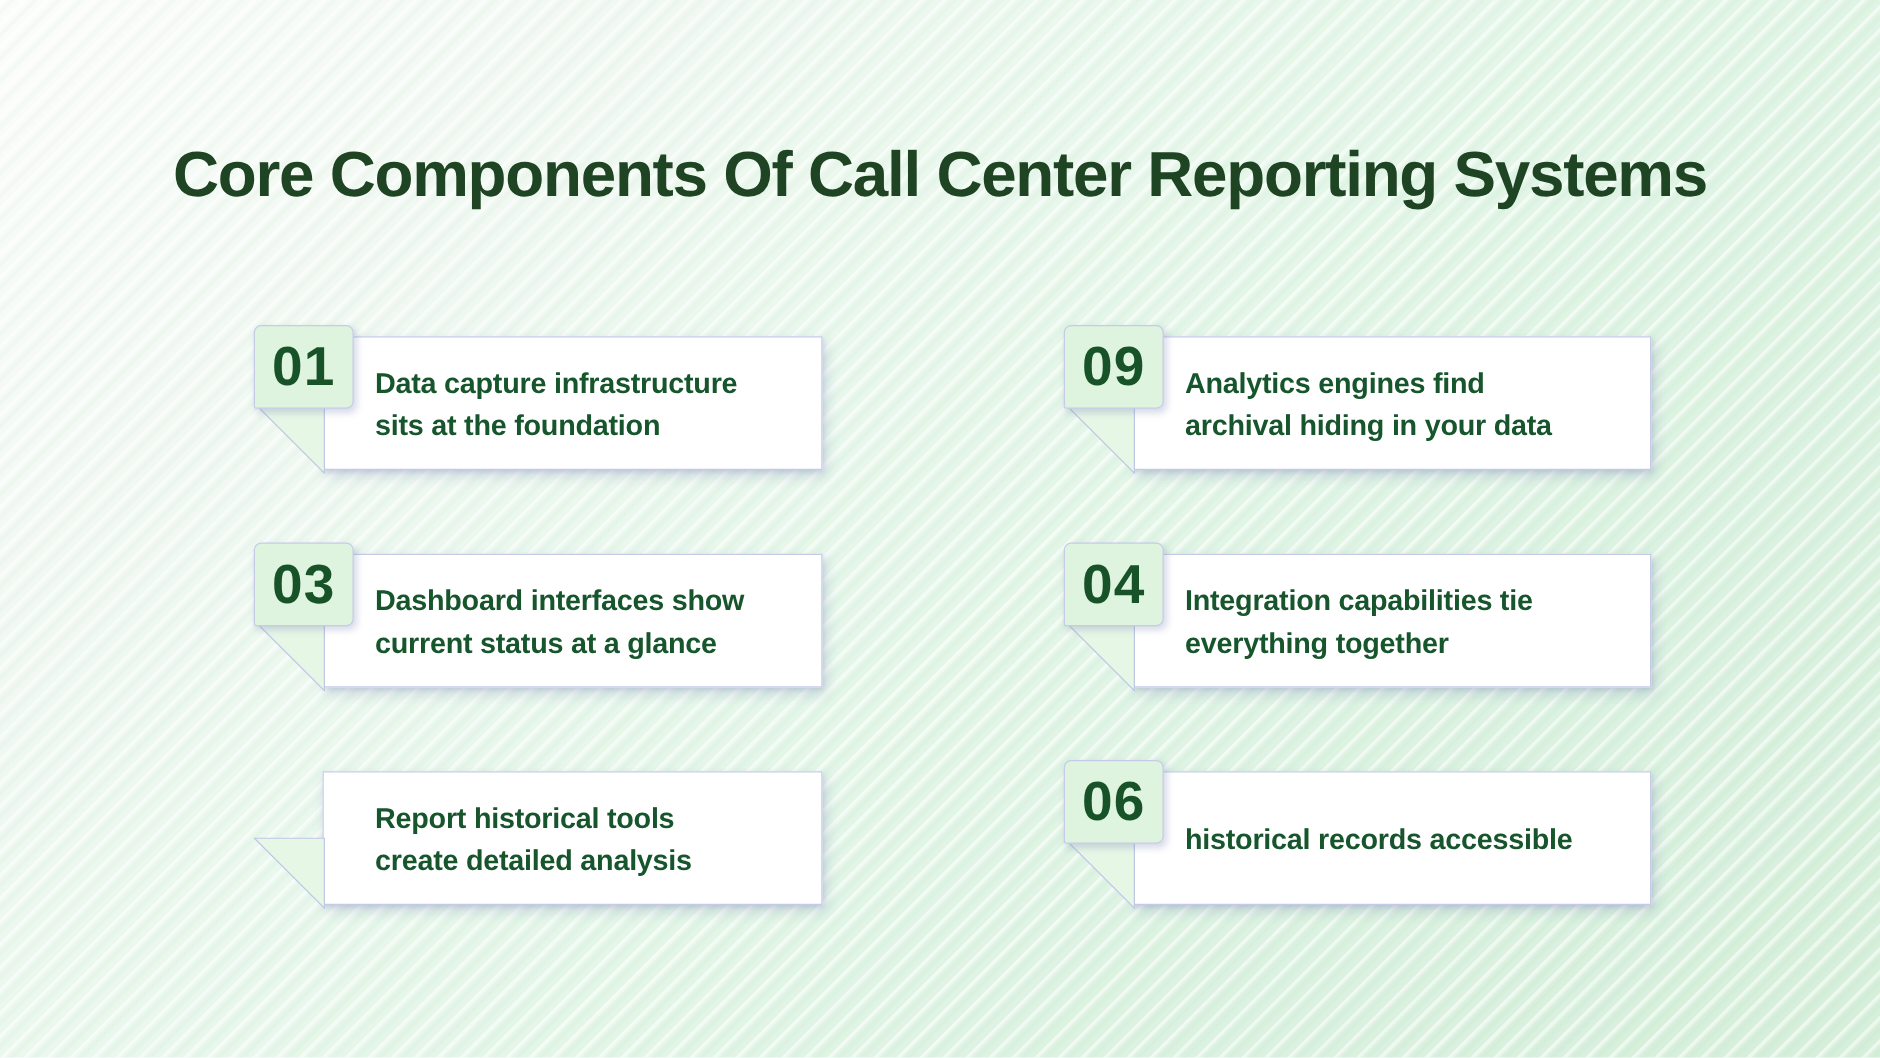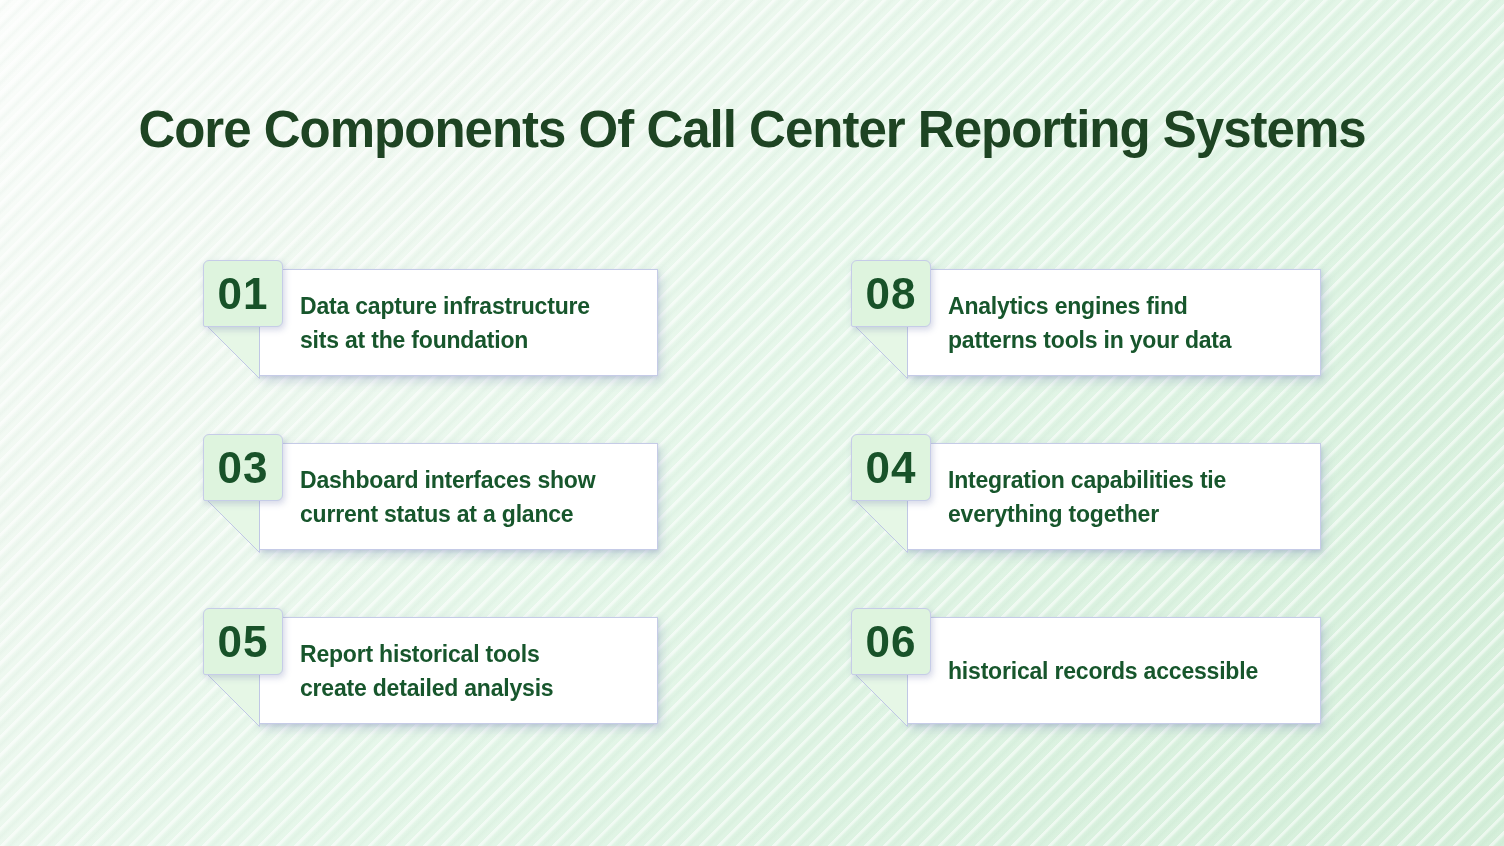--- a/index.html
+++ b/index.html
@@ -12,21 +12,21 @@
     position:absolute;inset:0;width:1504px;height:846px;
     background:
       repeating-linear-gradient(135deg,
         rgba(255,255,255,.55) 0px, rgba(255,255,255,.55) 2px,
         rgba(255,255,255,0) 4px,
         rgba(120,170,140,.05) 7px,
         rgba(255,255,255,0) 10px, rgba(255,255,255,0) 13px),
       linear-gradient(135deg,#fbfdfb 0%,#f1f9f2 22%,#e6f7ea 48%,#ddf3e2 72%,#d5efda 100%);
   }
   .title{
-    position:absolute;left:0;top:100px;width:1504px;
+    position:absolute;left:0;top:110px;width:1504px;
     text-align:center;
     font-size:51px;font-weight:700;letter-spacing:-1px;
     color:#1e4423;
   }
   .item{position:absolute;width:480px;height:126px;}
   .item.r1{top:256px}
   .item.r2{top:430px}
   .item.r3{top:604px}
   .item.cl{left:203px}
   .item.cr{left:851px}
@@ -72,26 +72,26 @@
     </div>
     <svg class="fold" viewBox="0 0 57 57" width="57" height="57">
       <path d="M0.5,0.5 L56.5,0.5 L56.5,56.5 Z" fill="#e6f7e6" stroke="#c0c7e5" stroke-width="1"></path>
     </svg>
     <div class="badge">01</div>
   </div>
 
   <div class="item r1 cr">
     <div class="card">
       <div class="line">Analytics engines find</div>
-      <div class="line">patterns tools in your data</div>
+      <div class="line">archival hiding in your data</div>
     </div>
     <svg class="fold" viewBox="0 0 57 57" width="57" height="57">
       <path d="M0.5,0.5 L56.5,0.5 L56.5,56.5 Z" fill="#e6f7e6" stroke="#c0c7e5" stroke-width="1"></path>
     </svg>
-    <div class="badge">08</div>
+    <div class="badge">09</div>
   </div>
 
   <div class="item r2 cl">
     <div class="card">
       <div class="line">Dashboard interfaces show</div>
       <div class="line">current status at a glance</div>
     </div>
     <svg class="fold" viewBox="0 0 57 57" width="57" height="57">
       <path d="M0.5,0.5 L56.5,0.5 L56.5,56.5 Z" fill="#e6f7e6" stroke="#c0c7e5" stroke-width="1"></path>
     </svg>
@@ -110,21 +110,20 @@
   </div>
 
   <div class="item r3 cl">
     <div class="card">
       <div class="line">Report historical tools</div>
       <div class="line">create detailed analysis</div>
     </div>
     <svg class="fold" viewBox="0 0 57 57" width="57" height="57">
       <path d="M0.5,0.5 L56.5,0.5 L56.5,56.5 Z" fill="#e6f7e6" stroke="#c0c7e5" stroke-width="1"></path>
     </svg>
-    <div class="badge">05</div>
   </div>
 
   <div class="item r3 cr">
     <div class="card">
       <div class="line">historical records accessible</div>
     </div>
     <svg class="fold" viewBox="0 0 57 57" width="57" height="57">
       <path d="M0.5,0.5 L56.5,0.5 L56.5,56.5 Z" fill="#e6f7e6" stroke="#c0c7e5" stroke-width="1"></path>
     </svg>
     <div class="badge">06</div>

